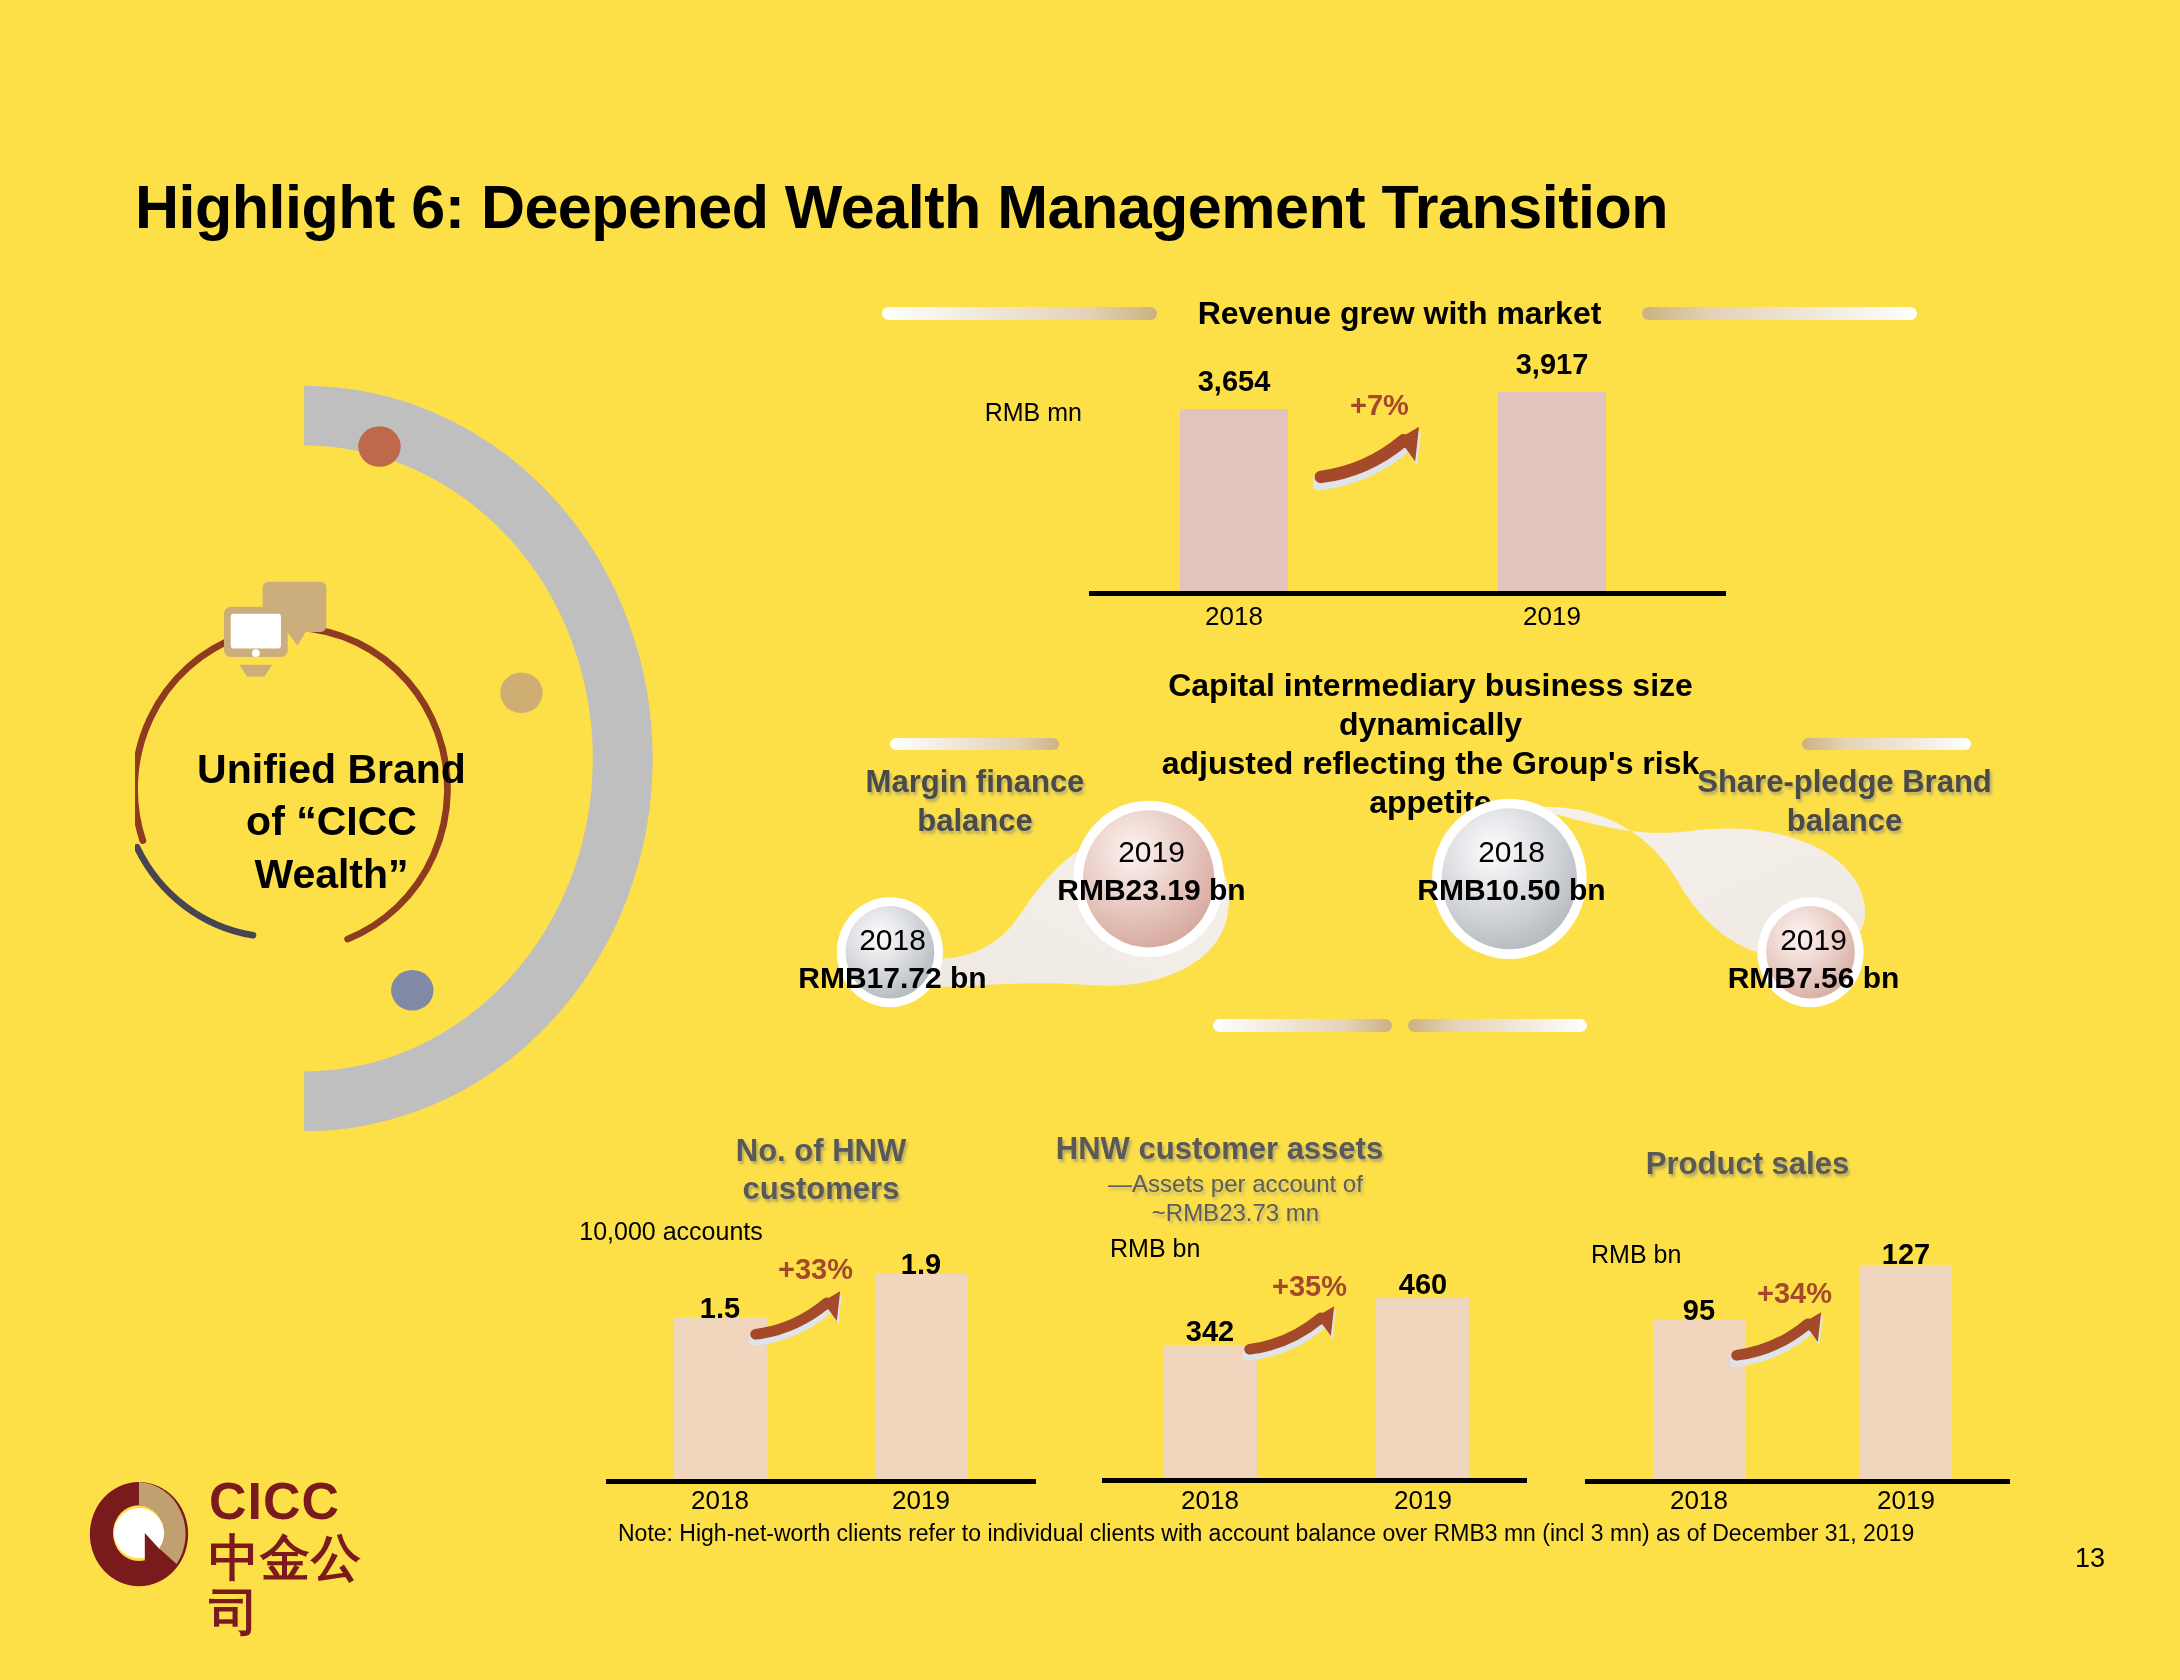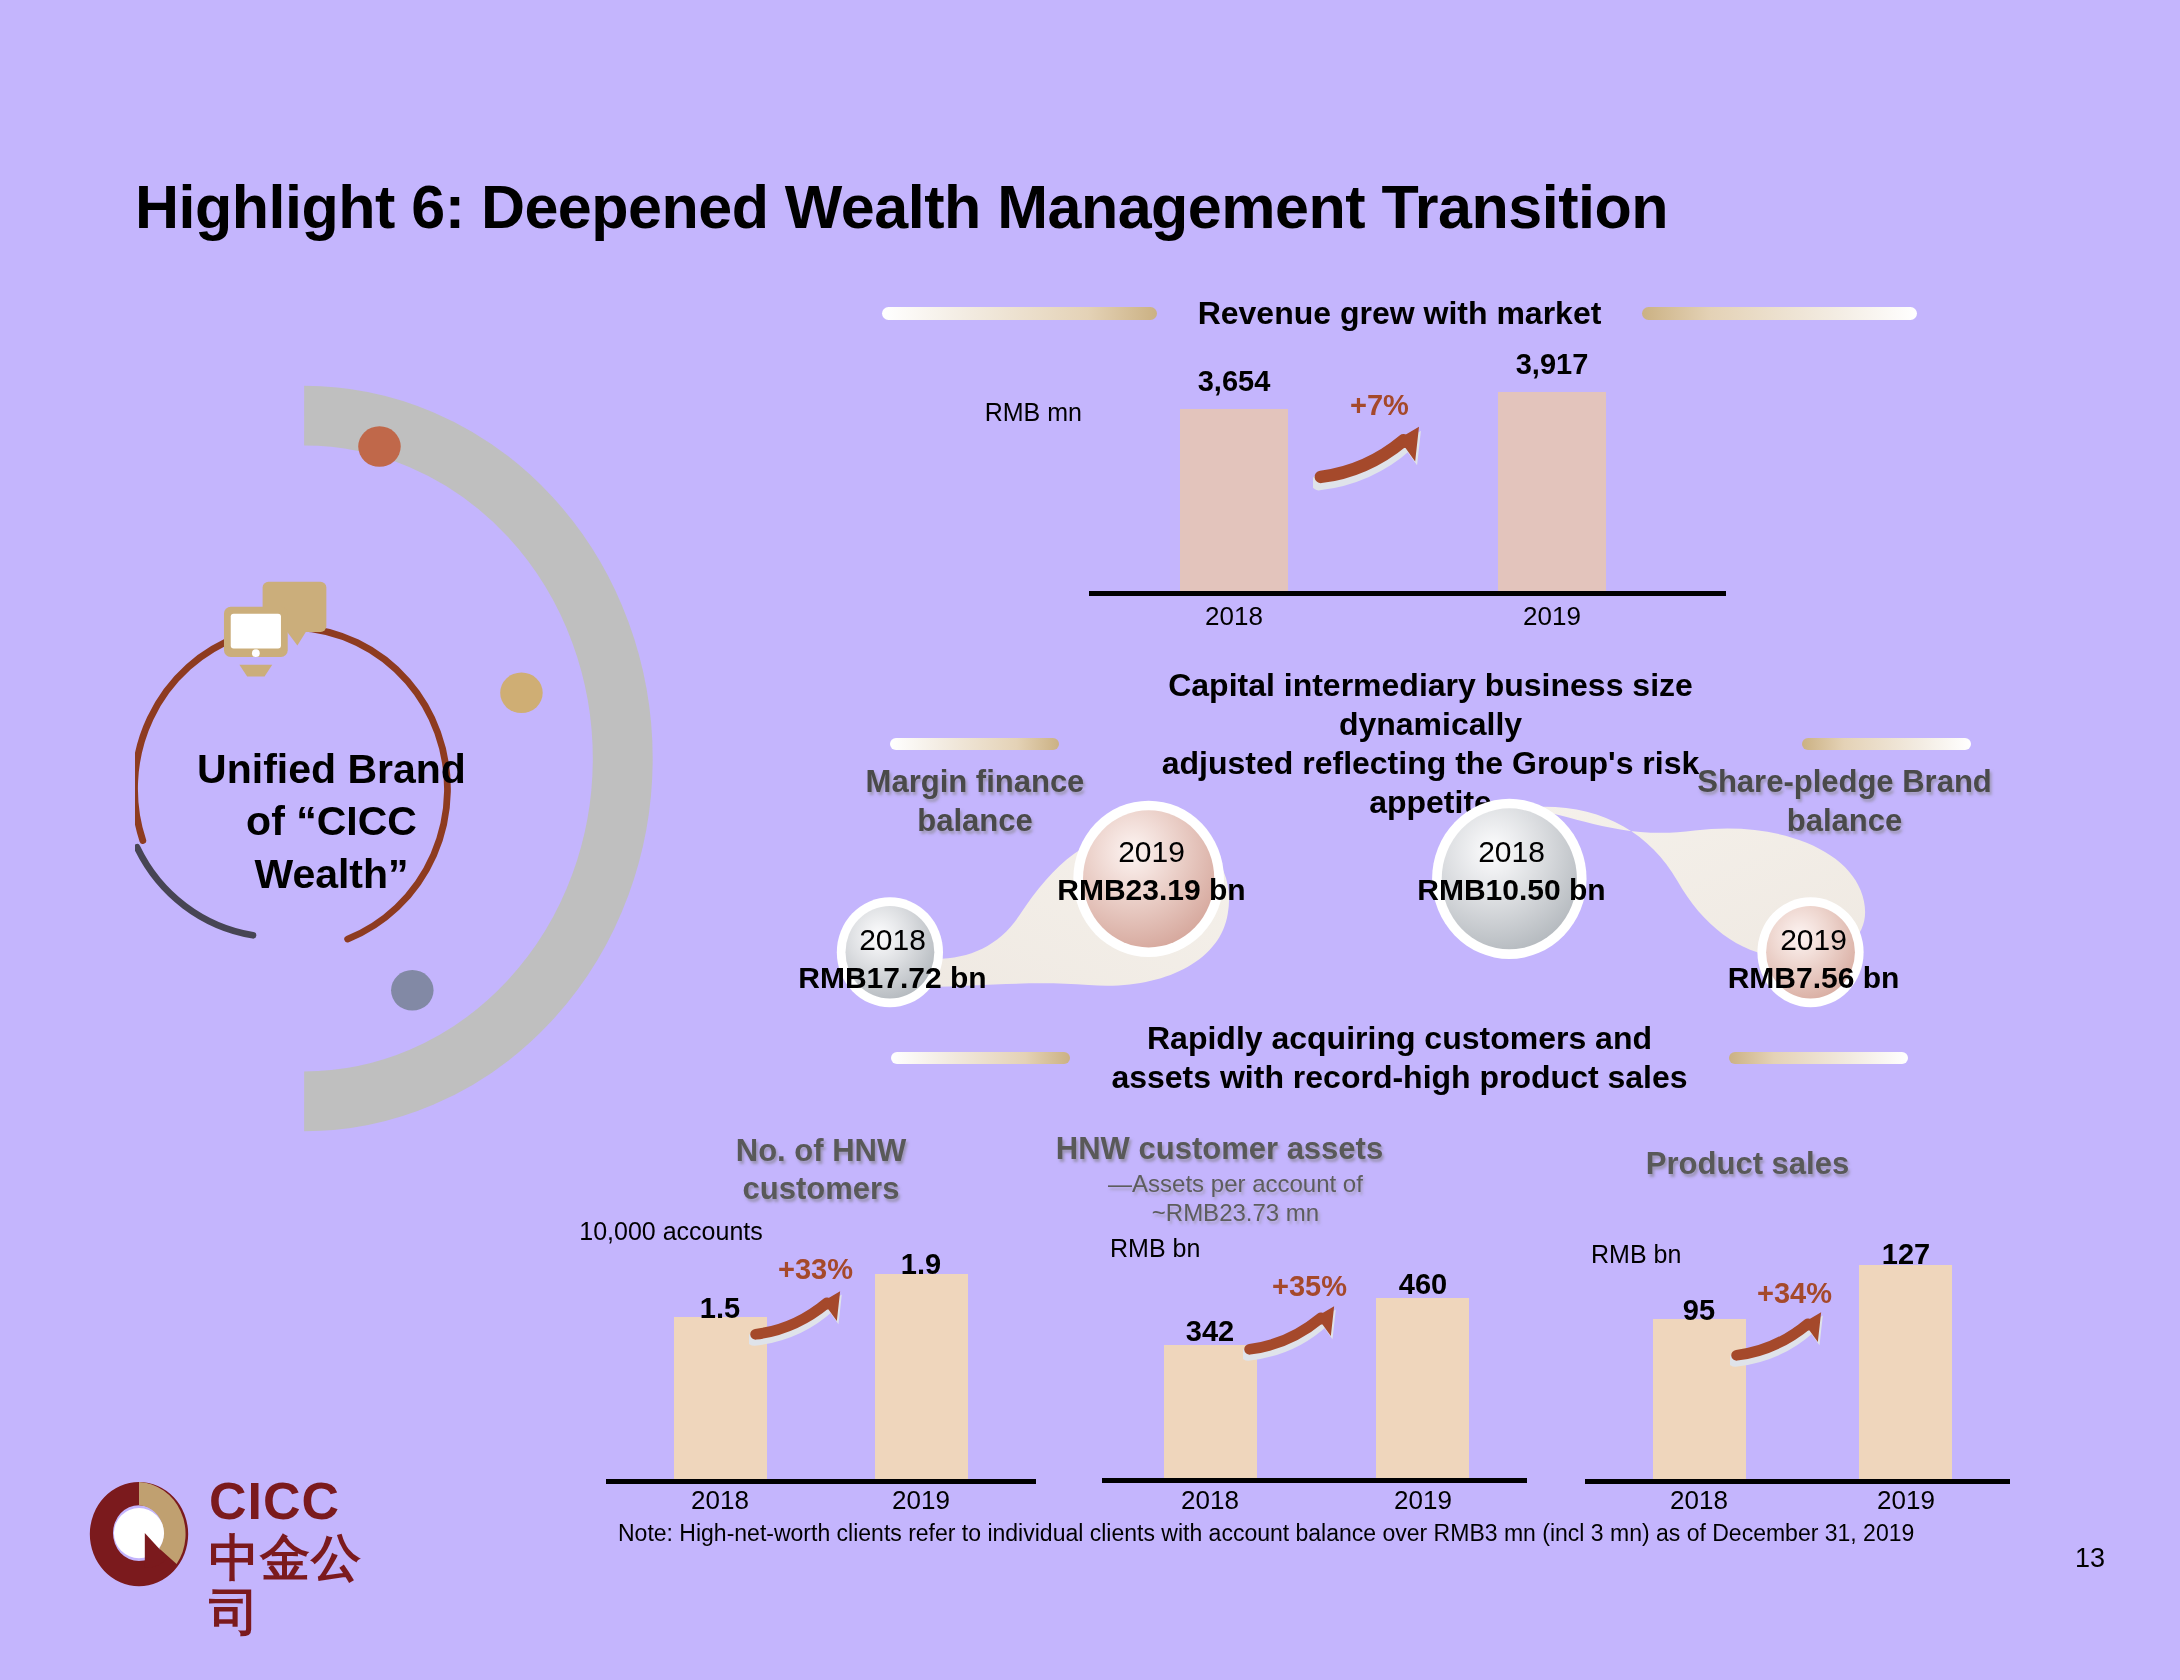--- a/index.html
+++ b/index.html
@@ -7,21 +7,21 @@
     padding: 0;
     background: #ffffff;
   }
   body {
     font-family: "Liberation Sans", sans-serif;
   }
   #slide {
     position: relative;
     width: 2180px;
     height: 1680px;
-    background: #c4b5fd;
+    background: #fde047;
     overflow: hidden;
   }
 
   
   .slide-title {
     position: absolute;
     left: 135px;
     top: 172px;
     font-size: 61px;
     font-weight: bold;
@@ -369,22 +369,20 @@
       <span class="val">RMB10.50 bn</span>
     </div>
     <div class="db-caption" style="left:249px; top:158px; width:319px;">
       <span class="yr">2019</span>
       <span class="val">RMB7.56 bn</span>
     </div>
   </div>
 
   <div class="section-header" style="left:859px; top:1019px; width:1081px;">
     <div class="deco-bar left" style="width:179px;"></div>
-    <div class="section-title">Rapidly acquiring customers and
-assets with record-high product sales</div>
     <div class="deco-bar right" style="width:179px;"></div>
   </div>
 
   <div class="mini-title" style="left:676px; top:1132px; width:290px;">No. of HNW
 customers</div>
   <div class="chart" id="chart-hnw-customers" style="left:560px; top:1207px; width:483px; height:319px;">
     <div class="axis-unit" style="left:19.3px; top:9.7px;">10,000 accounts</div>
     <div class="baseline" style="width:430px; left:46px;"></div>
 
     <div class="bar" style="left:114px; bottom:47px; width:93px; height:162px; background:#EFD6BC;"></div>

